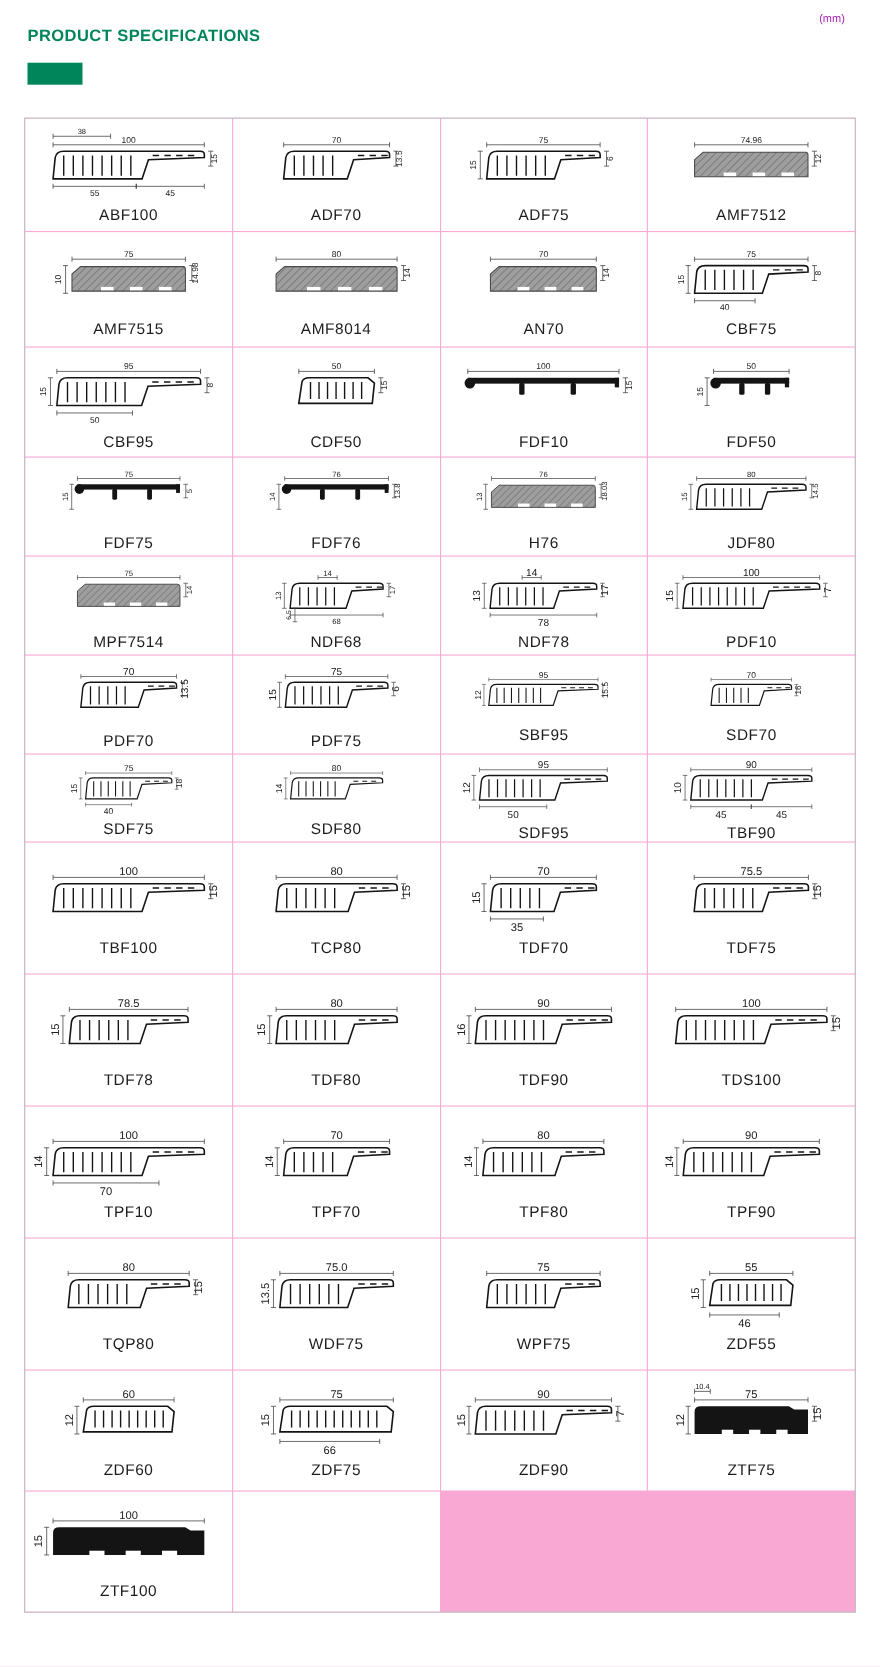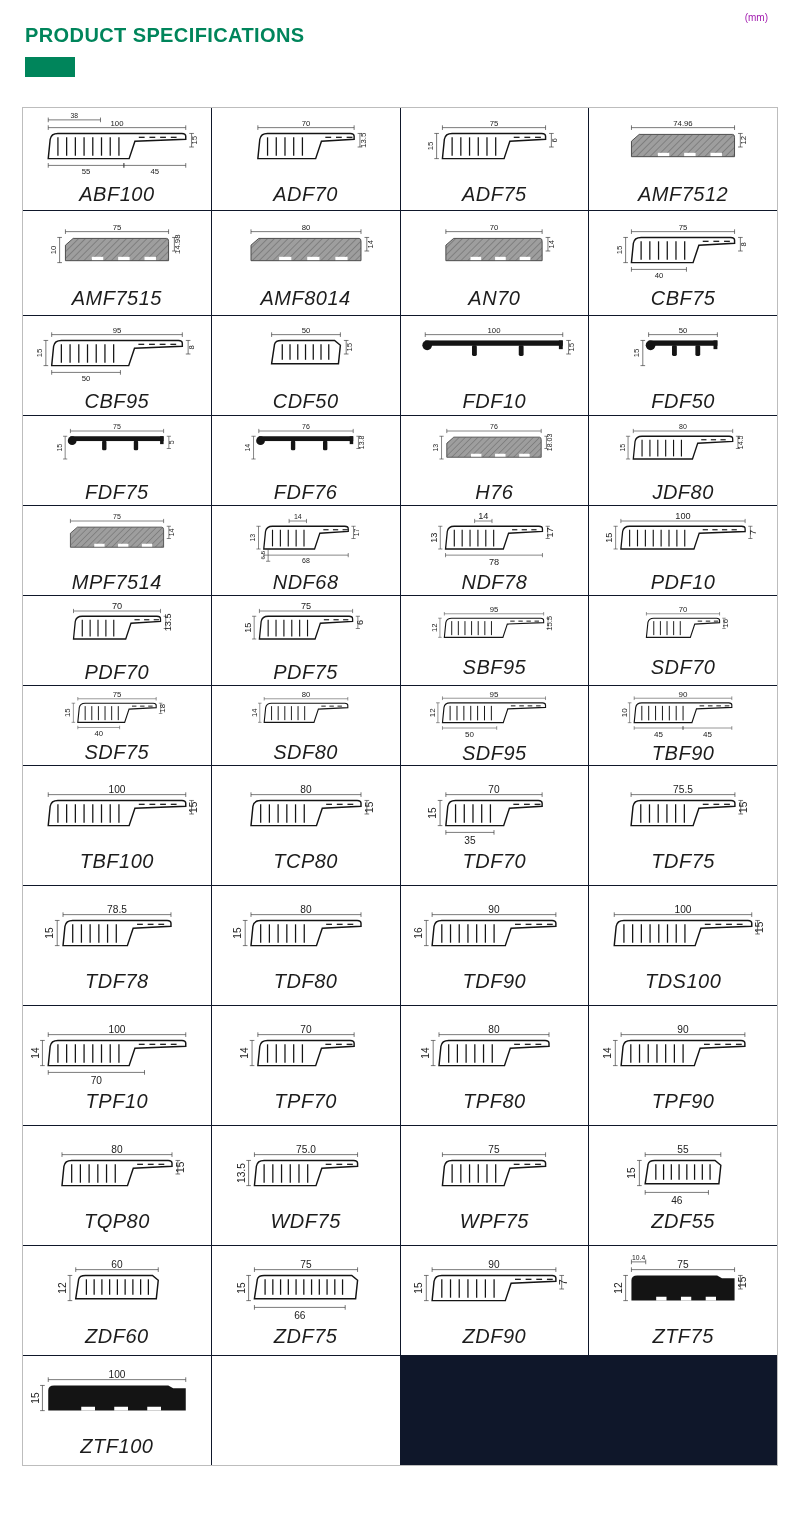--- a/index.html
+++ b/index.html
@@ -1,25 +1,25 @@
 <!DOCTYPE html>
 <html><head>
 <meta charset="utf-8">
 <style>
   html,body{margin:0;padding:0;background:#ffffff;}
   body{width:800px;height:1515px;position:relative;font-family:"Liberation Sans",sans-serif;overflow:hidden;}
   .header{position:relative;height:107px;}
-  .title{position:absolute;left:25px;top:24px;margin:0;font-size:20px;font-weight:bold;letter-spacing:.4px;}
+  .title{position:absolute;left:25px;top:24px;margin:0;font-size:15px;font-weight:bold;letter-spacing:.4px;}
   .unit{position:absolute;right:32px;top:12px;font-size:10px;color:#a21caf;}
   .swatch{position:absolute;left:25px;top:57px;width:50px;height:20px;}
   .grid{margin:0 22px;display:grid;grid-template-columns:repeat(4,1fr);
         grid-template-rows:102px 104px 99px 89px 89px 89px 79px 119px 119px 119px 119px 109px 109px;
-        gap:1px;background:#0f172a;border:1px solid #bdbdbd;}
+        gap:1px;background:#f9a8d4;border:1px solid #bdbdbd;}
   .cell{background:#fff;display:flex;flex-direction:column;align-items:center;justify-content:center;overflow:hidden;}
-  .pname{font-size:20px;color:#1c1c1c;letter-spacing:.5px;margin-top:1px;font-style:italic;}
+  .pname{font-size:14px;color:#1c1c1c;letter-spacing:.5px;margin-top:1px;}
   svg text{font-family:"Liberation Sans",sans-serif;}
 </style>
 </head>
 <body>
 
 <div class="sheet">
   <div class="header">
     <h1 class="title" style="color: rgb(0, 133, 91);">PRODUCT SPECIFICATIONS</h1>
     <span class="unit">(mm)</span>
     <div class="swatch" style="background: rgb(0, 133, 91);"></div>

